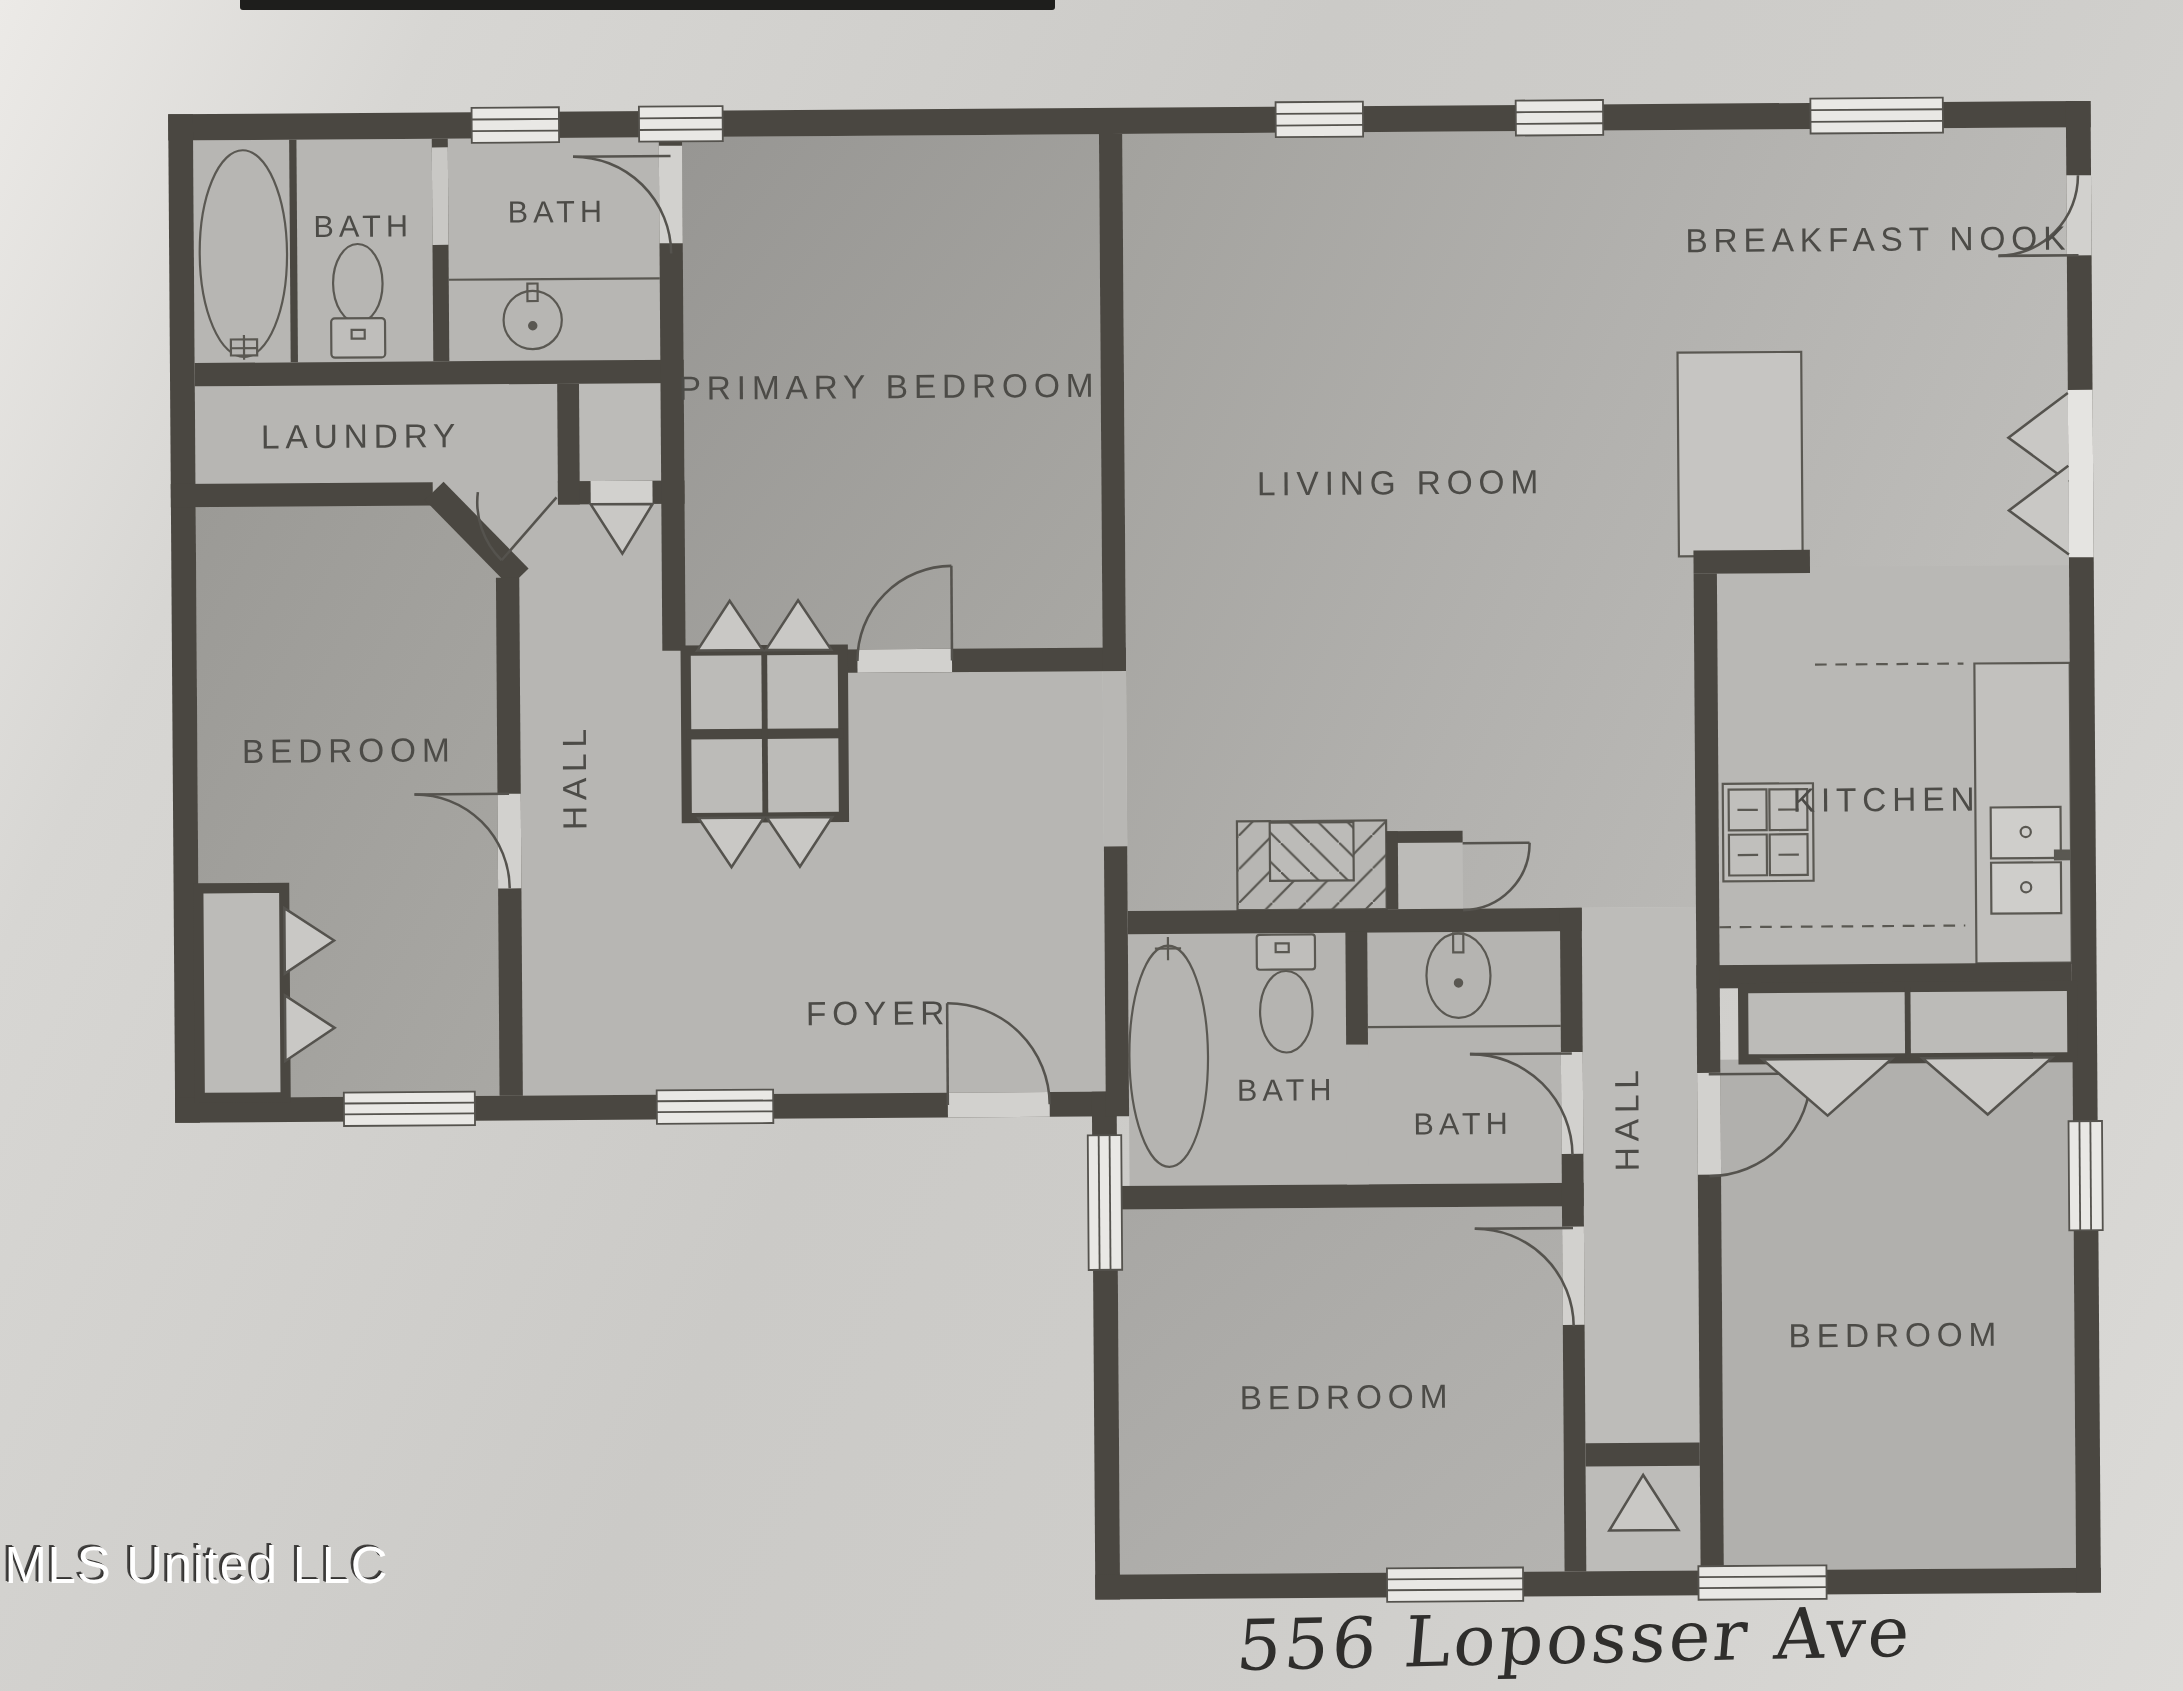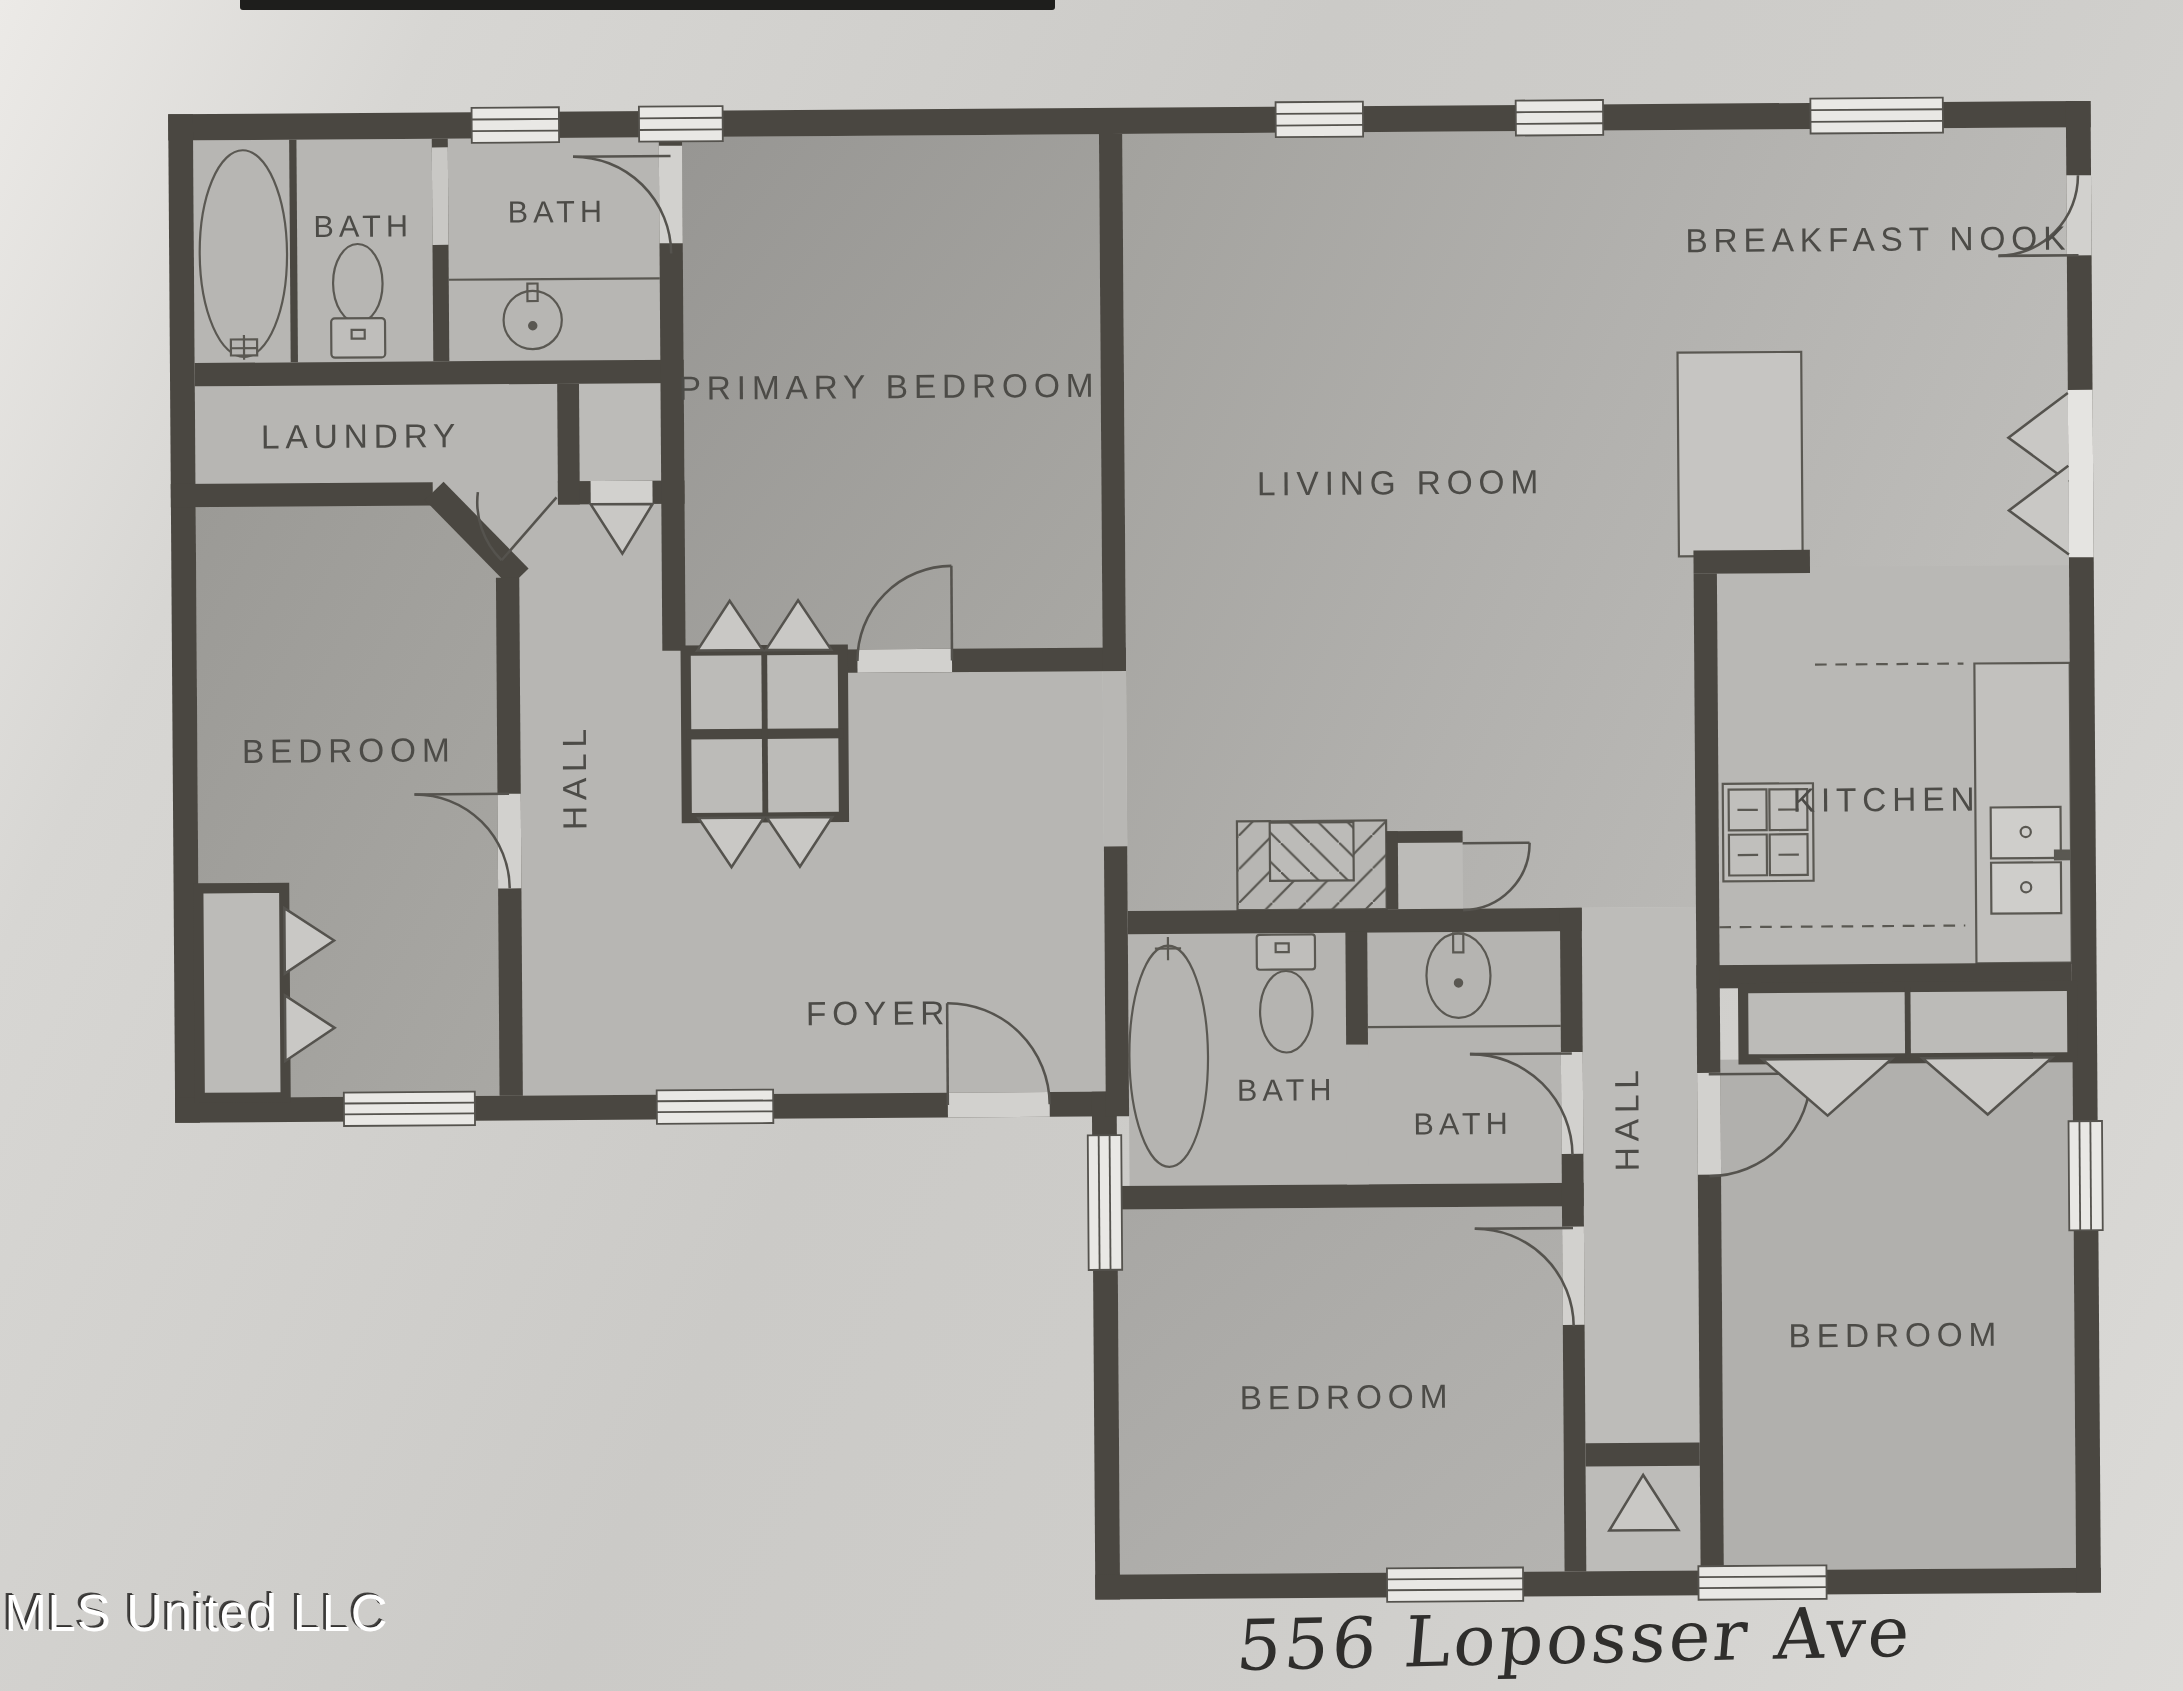--- a/index.html
+++ b/index.html
@@ -11,21 +11,21 @@
   }
   .photo-top-strip{
     position:absolute;left:240px;top:0;width:815px;height:10.2px;
     background:#1e1e1c;border-radius:0 0 2.9px 2.9px;
   }
   .plan-wrap{position:absolute;inset:0;}
   svg text{font-family:"Liberation Sans", sans-serif;fill:#4c4b47;}
   .room-label{font-size:46px;letter-spacing:8px;}
   .room-label-sm{font-size:42px;letter-spacing:7px;}
   .watermark{
-    position:absolute;left:4.4px;top:1584px;
+    position:absolute;left:4.4px;top:1536px;
     font-size:51px;font-weight:400;color:#ffffff;letter-spacing:0.7px;
     text-shadow:-2.9px -2.2px 0 rgba(45,44,42,.85), -1.5px -0.7px 0 rgba(45,44,42,.7);
     white-space:nowrap;
   }
   .address{
     position:absolute;left:1237px;top:1598px;width:655px;
     font-family:"DejaVu Serif", serif;
     font-size:70px;color:#2f2e2c;
     transform:rotate(-1.2deg) skewX(-6deg);
     letter-spacing:2.9px;white-space:nowrap;

